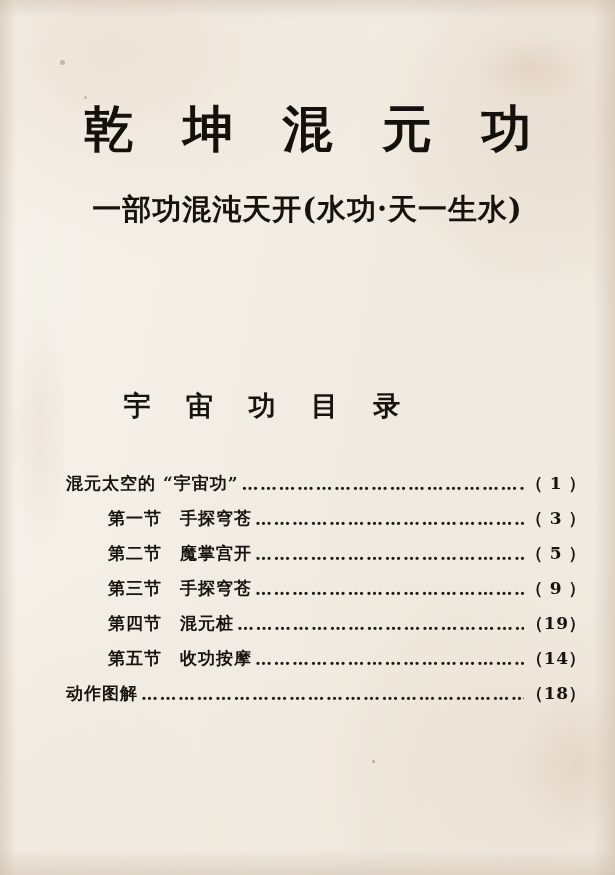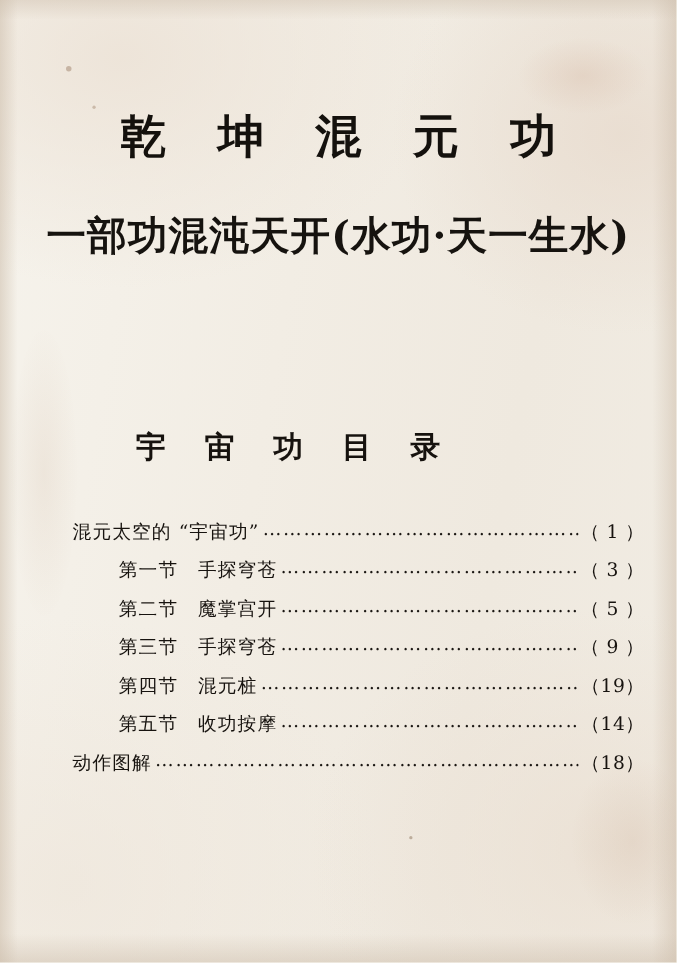--- a/index.html
+++ b/index.html
@@ -59,35 +59,35 @@
     height: 875px;
     color: #14110e;
   }
 
   .title-main {
     position: absolute;
     top: 96px;
     left: 0;
     width: 615px;
     text-align: center;
-    font-size: 42px;
+    font-size: 50px;
     font-weight: bold;
     letter-spacing: 16px;
     text-indent: 16px;
     font-family: "DejaVu Serif", "Liberation Serif", serif;
     color: #14110d;
   }
 
   .subtitle {
     position: absolute;
     top: 190px;
     left: 0;
     width: 615px;
     text-align: center;
-    font-size: 36px;
+    font-size: 29px;
     font-weight: bold;
     letter-spacing: 1px;
     color: #16130f;
   }
 
   .title-second {
     position: absolute;
     top: 265px;
     left: 0;
     width: 615px;
@@ -114,23 +114,23 @@
 
   .toc {
     position: absolute;
     top: 472px;
     left: 66px;
     width: 520px;
   }
 
   .toc-row {
     display: flex;
-    align-items: flex-start;
+    align-items: flex-end;
     font-size: 17px;
-    font-weight: normal;
+    font-weight: bold;
     color: #17130f;
     margin-bottom: 12px;
     white-space: nowrap;
   }
   .toc-row.indent { padding-left: 42px; }
 
   .toc-label { flex: 0 0 auto; letter-spacing: 1px; }
   .toc-section-no { flex: 0 0 auto; letter-spacing: 1px; margin-right: 18px; }
   .toc-leader {
     flex: 1 1 auto;

